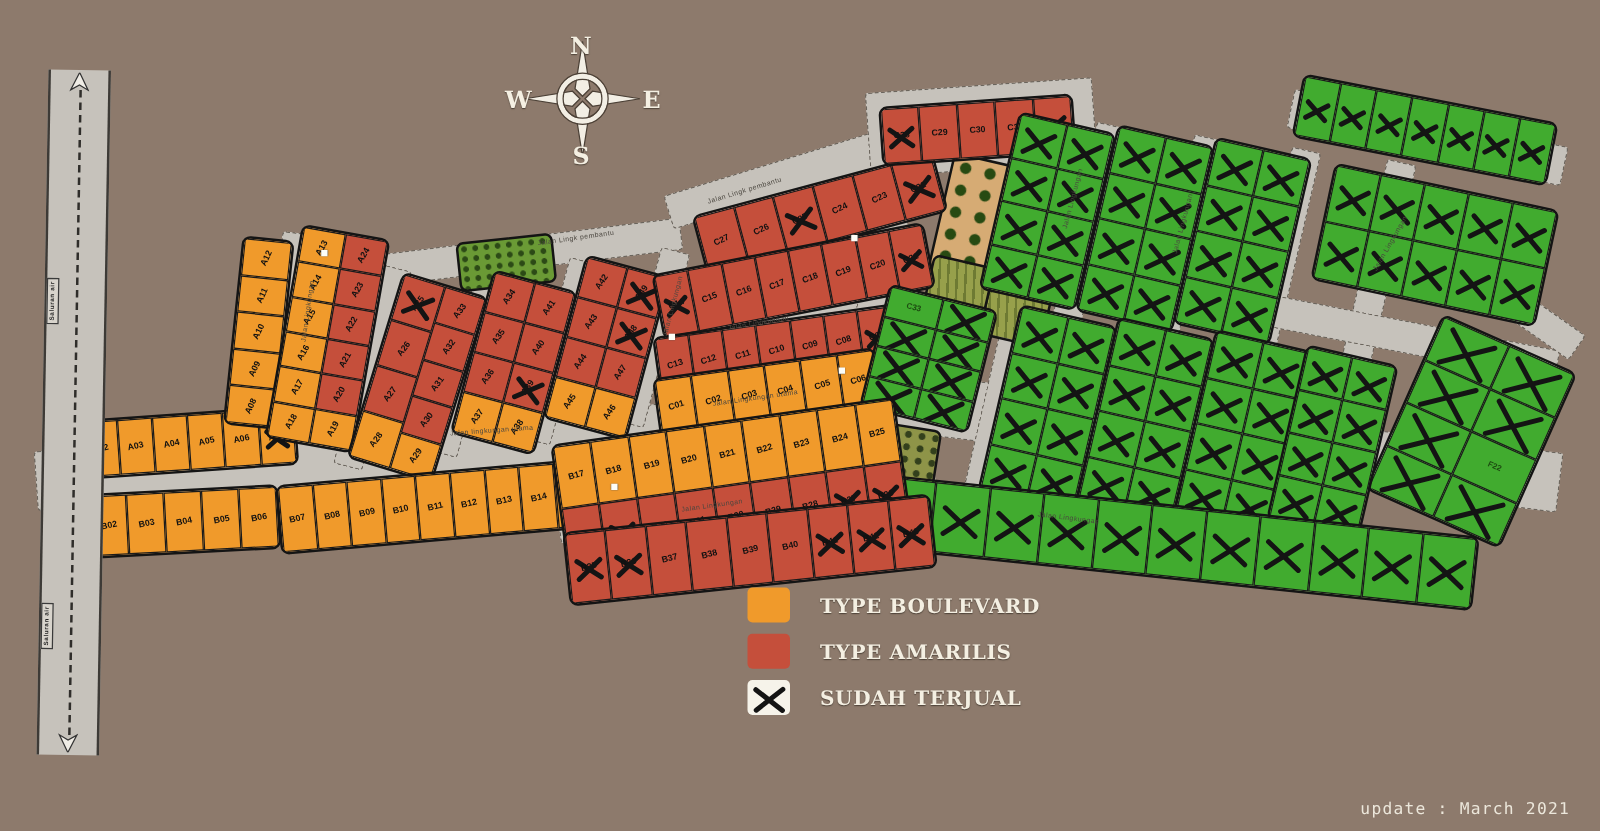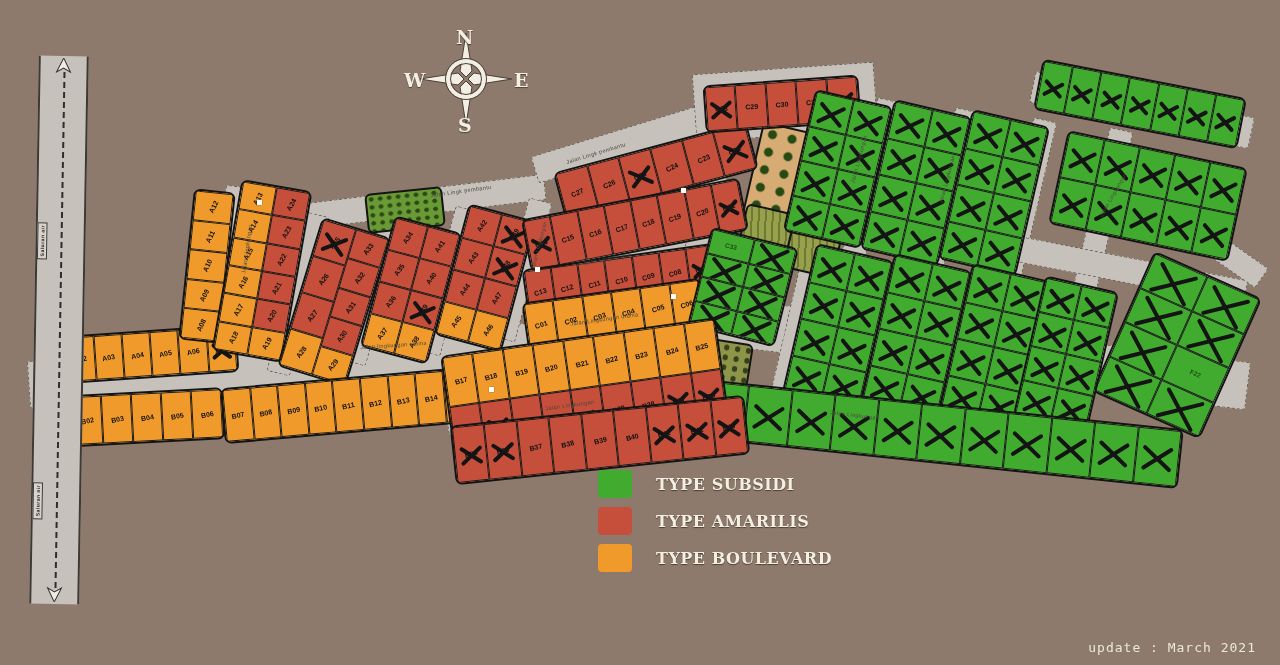--- a/index.html
+++ b/index.html
@@ -88,30 +88,30 @@
       <circle r="15.5" fill="none" stroke="#4b4036" stroke-width="1"></circle>
     </svg>
     <span class="cletter cl-n">N</span>
     <span class="cletter cl-e">E</span>
     <span class="cletter cl-s">S</span>
     <span class="cletter cl-w">W</span>
   </div>
 
   <div class="legend">
     <div class="legend-item">
-      <span class="swatch sw-subsidi"></span>
-      <span class="legend-label">TYPE SUBSIDI</span>
+      <span class="swatch sw-boulevard"></span>
+      <span class="legend-label">TYPE BOULEVARD</span>
     </div>
     <div class="legend-item">
       <span class="swatch sw-amarilis"></span>
       <span class="legend-label">TYPE AMARILIS</span>
     </div>
     <div class="legend-item">
-      <span class="swatch sw-boulevard"></span>
-      <span class="legend-label">TYPE BOULEVARD</span>
+      <span class="swatch sw-sold sold"></span>
+      <span class="legend-label">SUDAH TERJUAL</span>
     </div>
   </div>
 
   <div class="update">update : March 2021</div>
 
 <div class="road" style="left: 28px; top: 344px; width: 488px; height: 46px; transform: rotate(-4deg);"></div>
     <div class="road" style="left: 492px; top: 310px; width: 252px; height: 42px; transform: rotate(-8deg);"></div>
     <div class="road" style="left: 688px; top: 328px; width: 560px; height: 46px; transform: rotate(7deg);"></div>
     <div class="road" style="left: 518px; top: 248px; width: 218px; height: 16px; transform: rotate(-10deg);"></div>
     <div class="road" style="left: 282px; top: 190px; width: 262px; height: 24px; transform: rotate(-7deg);"></div>

